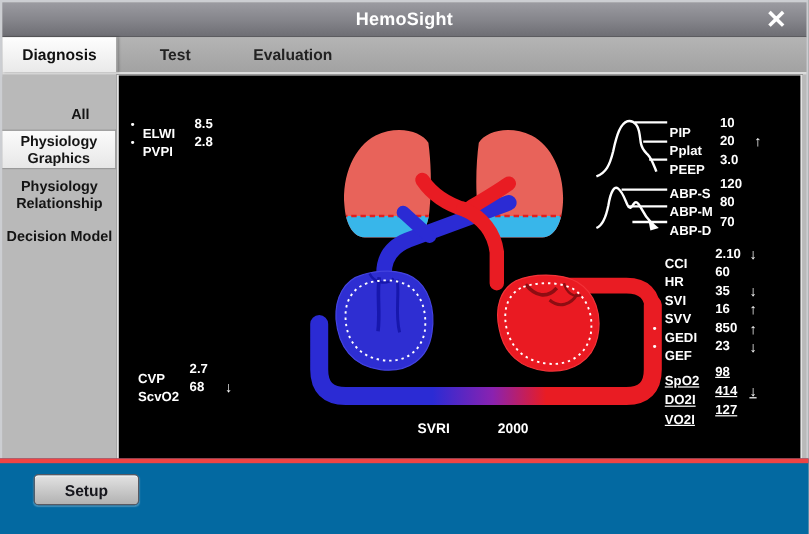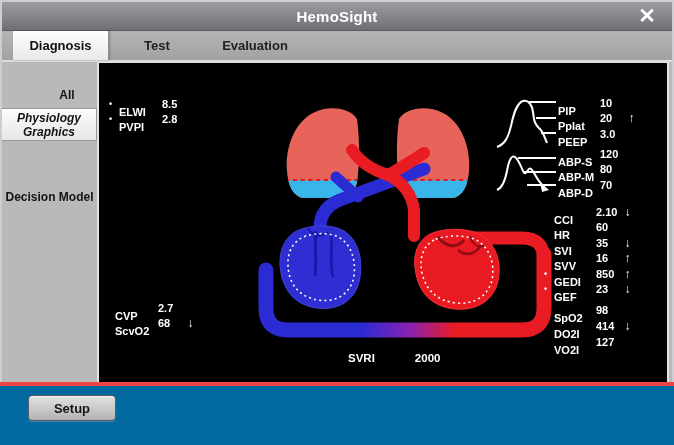--- a/index.html
+++ b/index.html
@@ -11,40 +11,40 @@
   }
   
   .titlebar{position:absolute;left:2px;top:2px;right:2px;height:29px;
     background:linear-gradient(#9b9ba1,#84848a 55%,#6e6e74);
     border-bottom:1px solid #5c5c60;display:flex;align-items:center;justify-content:center;}
   .title{color:#fff;font-size:15px;font-weight:bold;letter-spacing:.2px;}
   .closebtn{position:absolute;right:10px;top:1px;width:30px;height:26px;
     color:#fff;font-size:21px;font-weight:bold;display:flex;align-items:center;justify-content:center;cursor:pointer;}
   
   .tabbar{position:absolute;left:2px;top:31px;right:2px;height:31px;
-    background:linear-gradient(#b4b4b4,#a2a2a2);border-bottom:2px solid #dcdcdc;display:flex;padding-left:11px;}
+    background:linear-gradient(#b4b4b4,#a2a2a2);border-bottom:2px solid #dcdcdc;display:flex;}
   .tab{height:100%;display:flex;align-items:center;justify-content:center;
     font-size:13px;font-weight:bold;color:#222;cursor:pointer;}
   .tab.active{background:linear-gradient(#fefefe,#e9e9e9);color:#111;
     border-right:1px solid #8f8f8f;box-shadow:1px 0 2px rgba(0,0,0,.25);}
   .tab.t0{width:96px;}.tab.t1{width:96px;}.tab.t2{width:110px;}.tab.t3{width:100px;}
   
   .sidebar{position:absolute;left:2px;top:64px;width:95px;bottom:47px;background:#b9b9b9;}
   .sideitem{position:absolute;left:0;width:95px;display:flex;align-items:center;justify-content:center;
     text-align:center;font-size:12px;font-weight:bold;color:#141414;line-height:14px;cursor:pointer;padding:0 3px;}
   .sideitem.active{background:linear-gradient(#fbfbfb,#e7e7e7);border:1px solid #9a9a9a;border-left:none;}
   
   .panel{position:absolute;left:97px;top:62px;width:572px;height:336px;background:#000;
     border:2px solid #e3e3e3;border-top-width:1px;}
   .diagram-svg{position:absolute;left:0;top:0;}
   
   .grp{position:absolute;display:flex;flex-direction:column;}
   .prow{display:flex;align-items:center;height:15.5px;color:#fff;
     font-size:11px;font-weight:bold;white-space:nowrap;}
-  .oxy .prow{height:16px;}
+  .oxy .prow{height:16px;text-decoration:underline;}
   .pb{width:10px;font-size:9px;}
   .pl{width:42px;margin-top:16px;}
   .pv{min-width:24px;text-align:left;}
   .pa{width:15px;text-align:center;font-size:12px;}
   .leftgrp .pl{width:42px;}
   .leftgrp .pv{min-width:26px;text-align:left;padding-left:1px;}
   .svri{position:absolute;display:flex;gap:12px;color:#fff;font-size:11.5px;font-weight:bold;}
   
   .footer{position:absolute;left:0;right:0;bottom:0;height:63px;background:#0369a1;border-top:4px solid #ef4444;}
   .setupbtn{position:absolute;left:28px;top:9px;width:88px;height:26px;
@@ -63,21 +63,22 @@
   </div>
 
   <div class="tabbar">
     <div class="tab t0 active">Diagnosis</div>
     <div class="tab t1">Test</div>
     <div class="tab t3">Evaluation</div>
   </div>
 
   <div class="sidebar">
     <div class="sideitem" style="top:18px;height:26px;padding-left:38px;">All</div>
-    <div class="sideitem active" style="top:44px;height:33px;font-style:italic;">Physiology Graphics</div>
+    <div class="sideitem active" style="top:44px;height:33px;">Physiology Graphics</div>
+    <div class="sideitem" style="top:81px;height:33px;">Physiology Relationship</div>
     <div class="sideitem" style="top:120px;height:26px;">Decision Model</div>
   </div>
 
   <div class="panel">
 
     <svg class="diagram-svg" width="568" height="333" viewBox="99 63 568 333">
       <defs>
         <linearGradient id="blood" gradientUnits="userSpaceOnUse" x1="266" y1="0" x2="544" y2="0">
           <stop offset="0" stop-color="#2b2bd4"></stop>
           <stop offset="0.34" stop-color="#2b2bd4"></stop>

